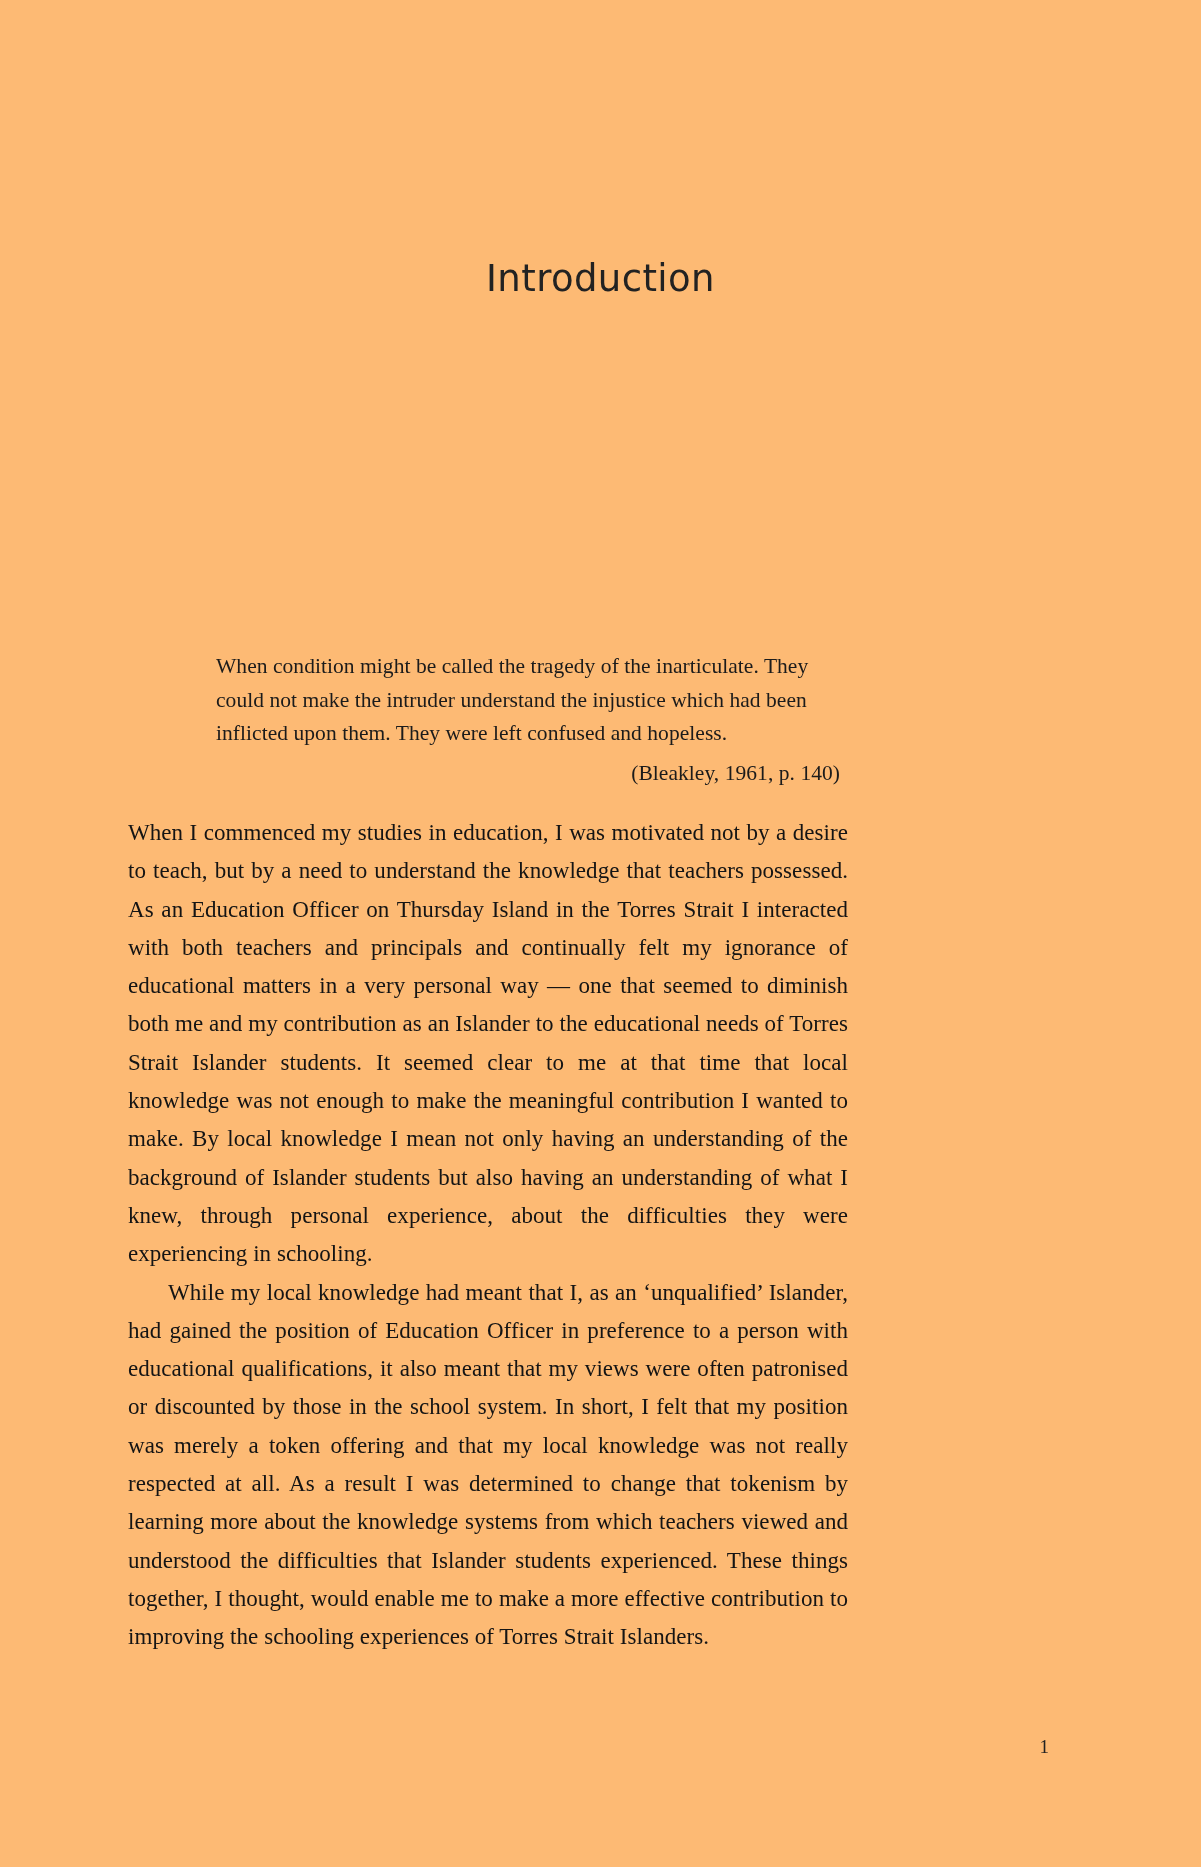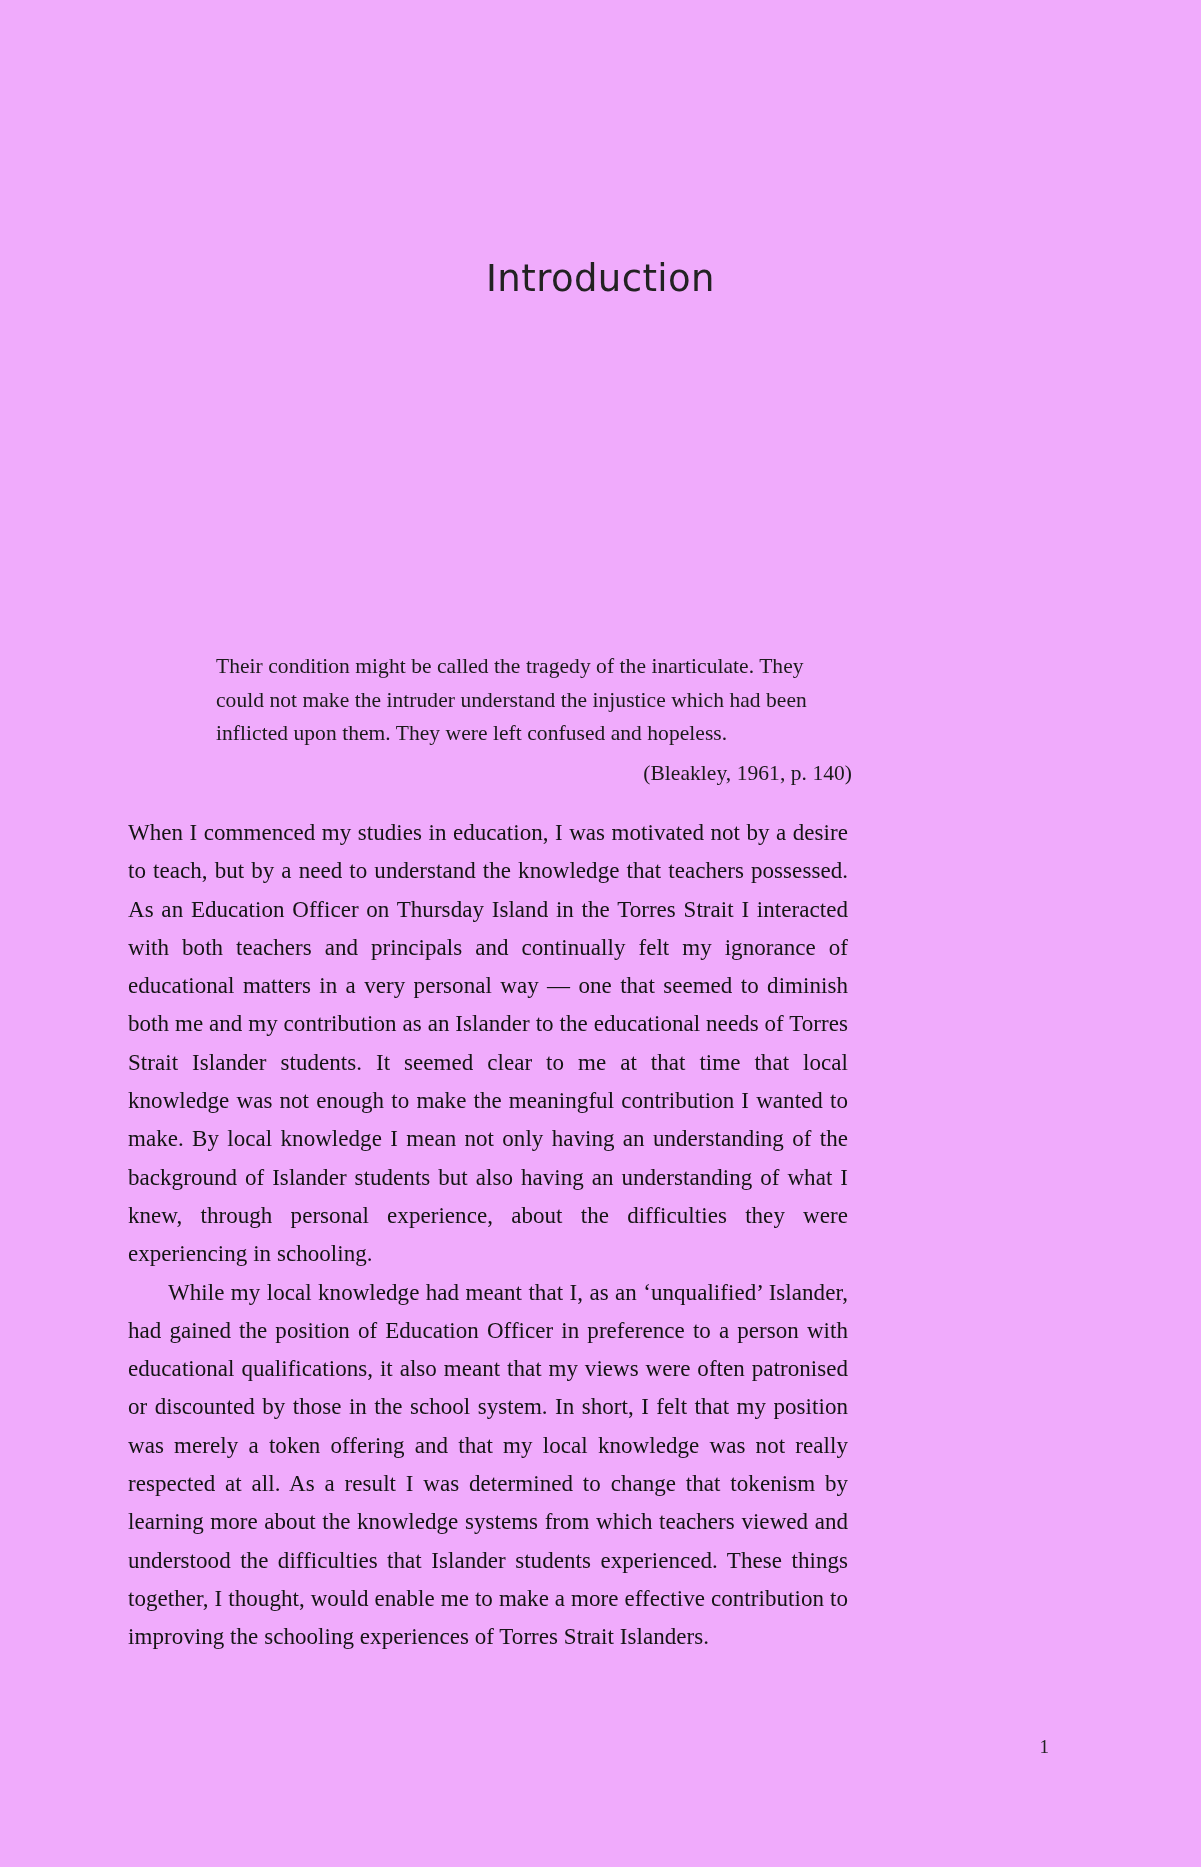--- a/index.html
+++ b/index.html
@@ -4,21 +4,21 @@
 <style>
   html, body {
     margin: 0;
     padding: 0;
     background: #ffffff;
   }
   .page {
     position: relative;
     width: 1201px;
     height: 1867px;
-    background: #f0abfc;
+    background: #fdba74;
     margin: 0 auto;
     overflow: hidden;
     font-family: "Liberation Serif", "DejaVu Serif", serif;
     color: #1a1a1a;
   }
 
   
   .chapter-title {
     position: absolute;
     top: 232px;
@@ -41,21 +41,21 @@
   }
   .blockquote p {
     margin: 0;
     font-size: 21.5px;
     line-height: 33.5px;
     text-align: left;
     color: #1b1b1b;
     letter-spacing: 0.05px;
   }
   .blockquote .citation {
-    margin: 4px;
+    margin: 16px;
     margin-top: 6px;
     font-size: 21.5px;
     line-height: 33.5px;
     text-align: right;
     color: #1b1b1b;
   }
 
   
   .body-text {
     position: absolute;
@@ -90,21 +90,21 @@
   }
 </style>
 </head>
 <body>
 
 <div class="page">
 
   <h1 class="chapter-title">Introduction</h1>
 
   <blockquote class="blockquote">
-    <p>Their condition might be called the tragedy of the inarticulate. They could not make the intruder understand the injustice which had been inflicted upon them. They were left confused and hopeless.</p>
+    <p>When condition might be called the tragedy of the inarticulate. They could not make the intruder understand the injustice which had been inflicted upon them. They were left confused and hopeless.</p>
     <p class="citation">(Bleakley, 1961, p. 140)</p>
   </blockquote>
 
   <div class="body-text">
     <p>When I commenced my studies in education, I was motivated not by a desire to teach, but by a need to understand the knowledge that teachers possessed. As an Education Officer on Thursday Island in the Torres Strait I interacted with both teachers and principals and continually felt my ignorance of educational matters in a very personal way — one that seemed to diminish both me and my contribution as an Islander to the educational needs of Torres Strait Islander students. It seemed clear to me at that time that local knowledge was not enough to make the meaningful contribution I wanted to make. By local knowledge I mean not only having an understanding of the background of Islander students but also having an understanding of what I knew, through personal experience, about the difficulties they were experiencing in schooling.</p>
     <p class="indented">While my local knowledge had meant that I, as an ‘unqualified’ Islander, had gained the position of Education Officer in preference to a person with educational qualifications, it also meant that my views were often patronised or discounted by those in the school system. In short, I felt that my position was merely a token offering and that my local knowledge was not really respected at all. As a result I was determined to change that tokenism by learning more about the knowledge systems from which teachers viewed and understood the difficulties that Islander students experienced. These things together, I thought, would enable me to make a more effective contribution to improving the schooling experiences of Torres Strait Islanders.</p>
   </div>
 
   <div class="folio">1</div>
 

